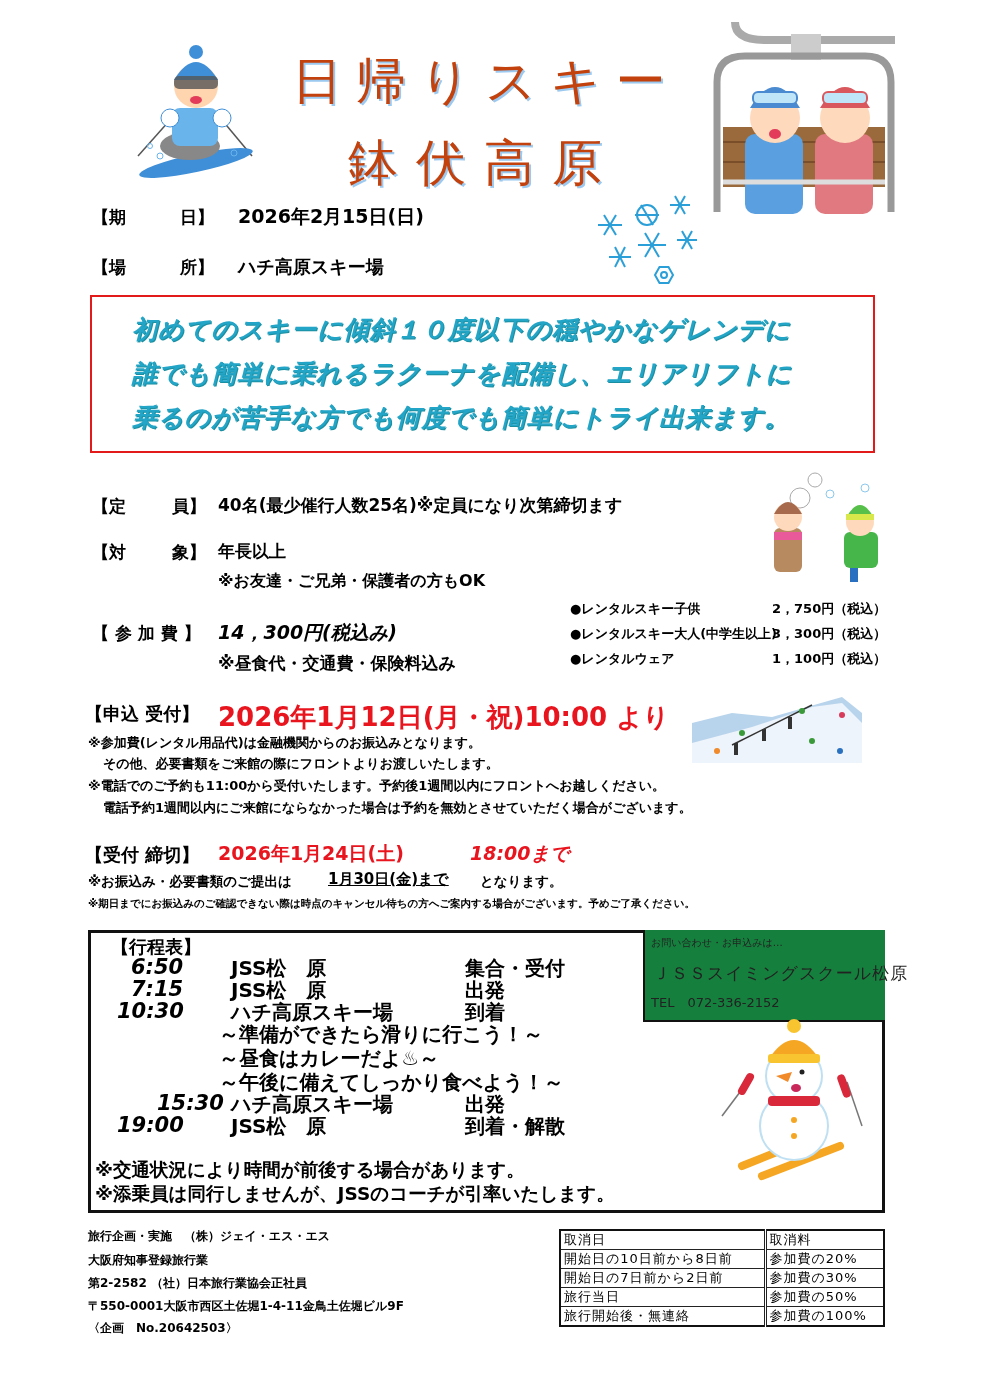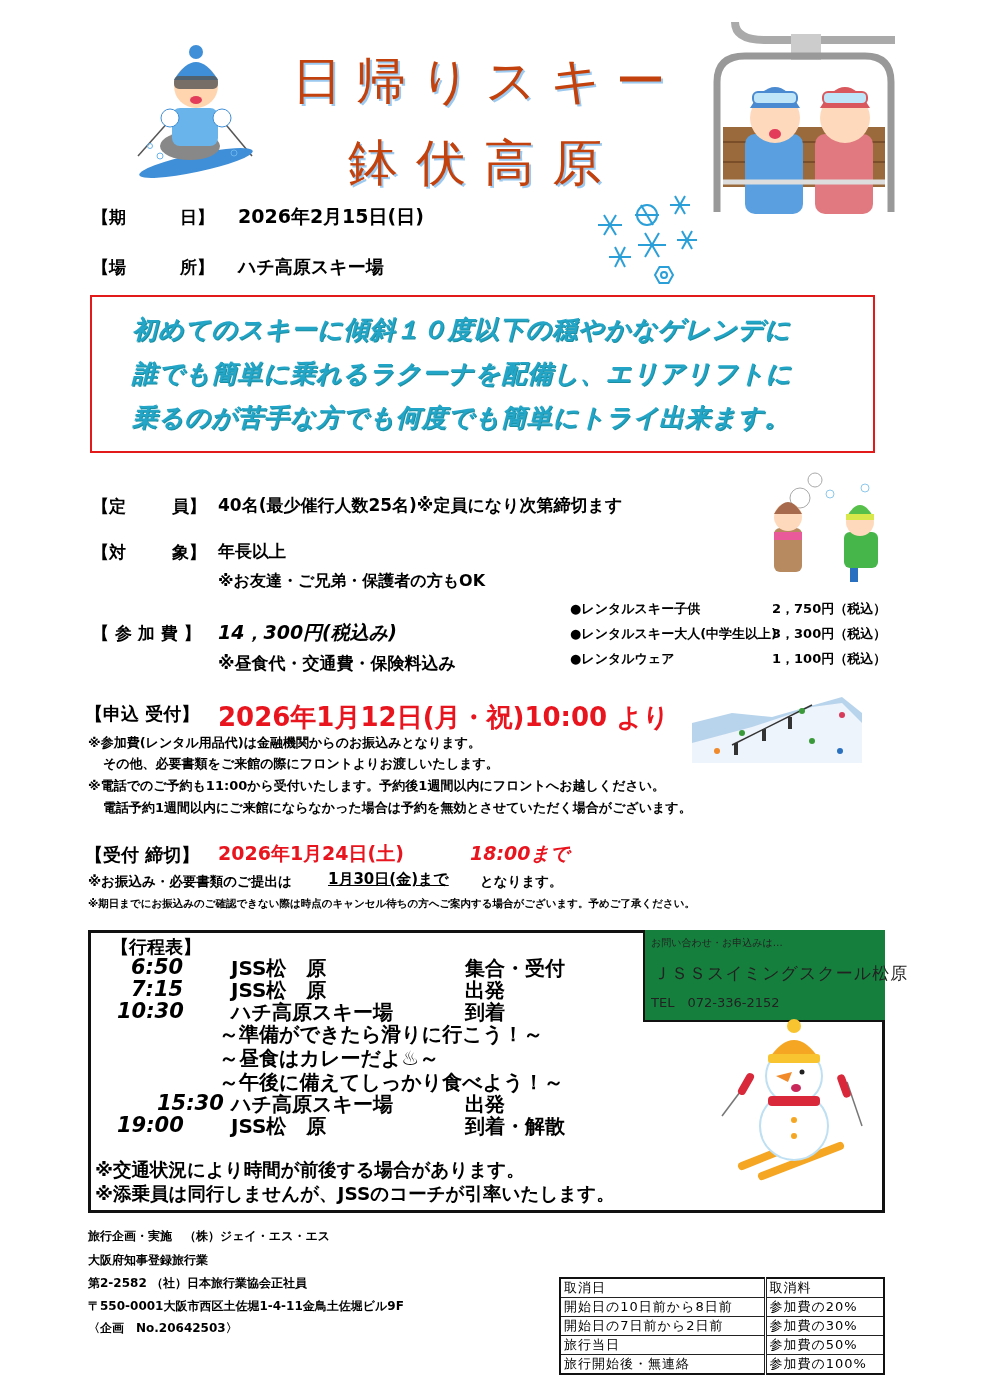--- a/index.html
+++ b/index.html
@@ -14,21 +14,21 @@
   .highlight-box .line { position: absolute; left: 40px; font-size: 25px; font-weight: bold; font-style: italic;
         color: #23a5c8; letter-spacing: 1px; white-space: nowrap; text-shadow: 1px 1px 0 #1b8fa0; }
   .red { color: #e8141e; }
   .small { font-size: 13px; font-weight: bold; white-space: nowrap; }
   .tiny { font-size: 11px; font-weight: bold; white-space: nowrap; }
   .sched { left: 88px; top: 930px; width: 797px; height: 283px; border: 3px solid #111; }
   .sched .t { position: absolute; font-weight: bold; font-size: 20px; white-space: nowrap; }
   .sched .time { font-style: italic; font-size: 21px; }
   .contact { left: 643px; top: 930px; width: 242px; height: 92px; border: 2px solid #111; background: #15803d; border-top: none; border-right: none; }
   .contact .c { position: absolute; white-space: nowrap; color: #222; }
-  table.cancel { position: absolute; left: 559px; top: 1229px; width: 326px; border-collapse: collapse; font-size: 13px; margin-top: 48px; }
+  table.cancel { position: absolute; left: 559px; top: 1229px; width: 326px; border-collapse: collapse; font-size: 13px; }
   table.cancel td { border: 1px solid #222; padding: 0 3px; height: 16.5px; letter-spacing: 1px; white-space: nowrap; }
   table.cancel td.col2 { border-left: 3px double #222; }
   table.cancel { border: 2px solid #111; }
   .footer { font-size: 12px; font-weight: bold; white-space: nowrap; }
   svg { display: block; }
 </style>
 </head>
 <body>
 
 <div class="abs title" style="left:292px; top:48px;">日帰りスキー</div>

